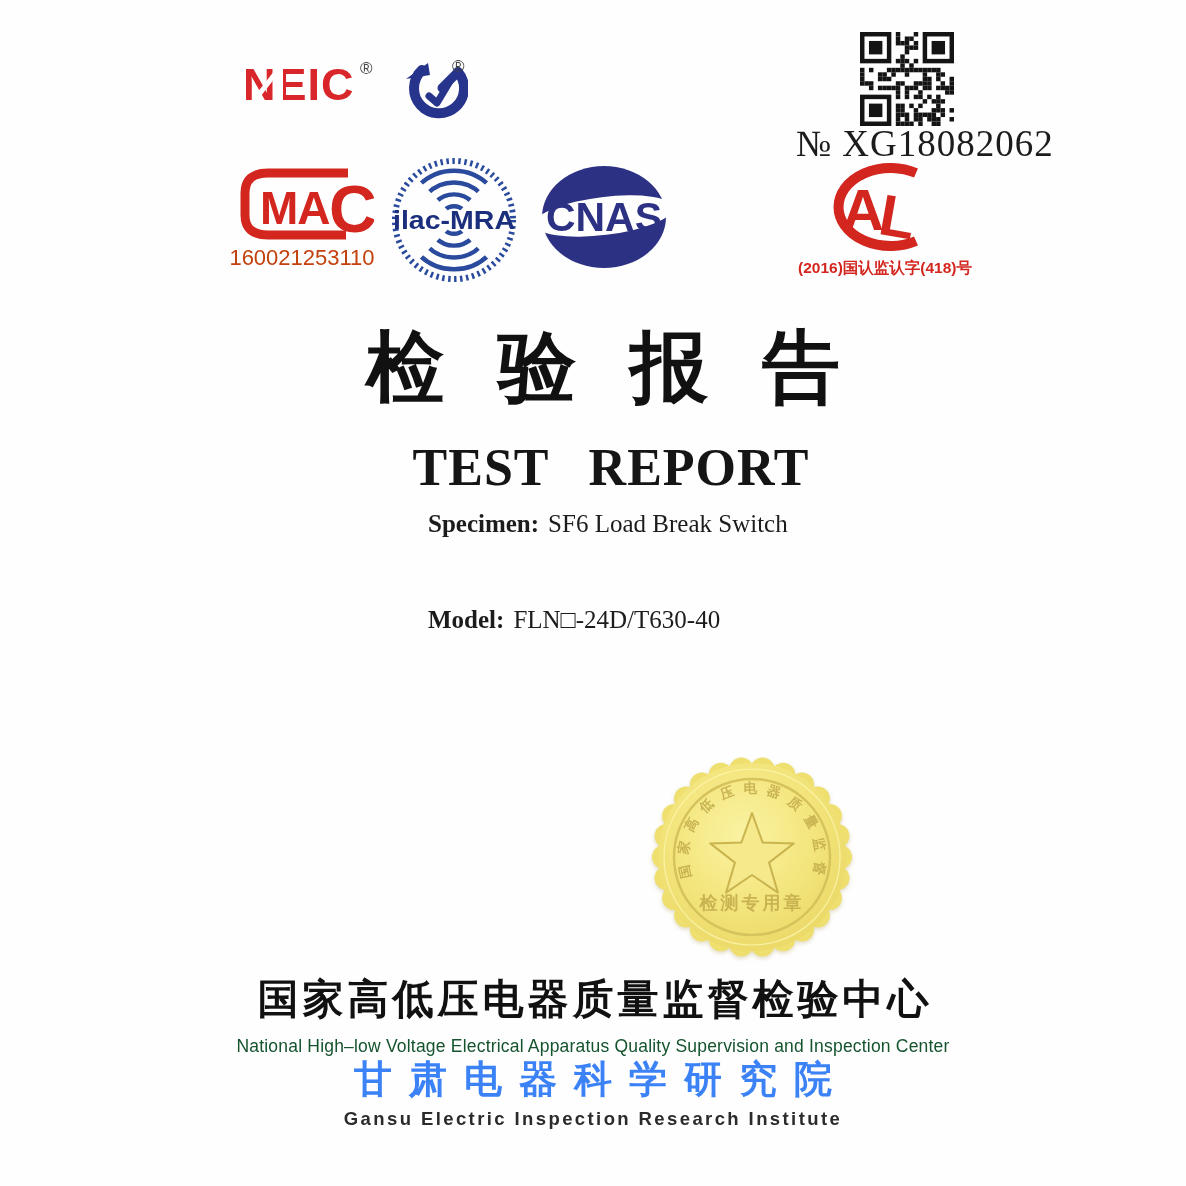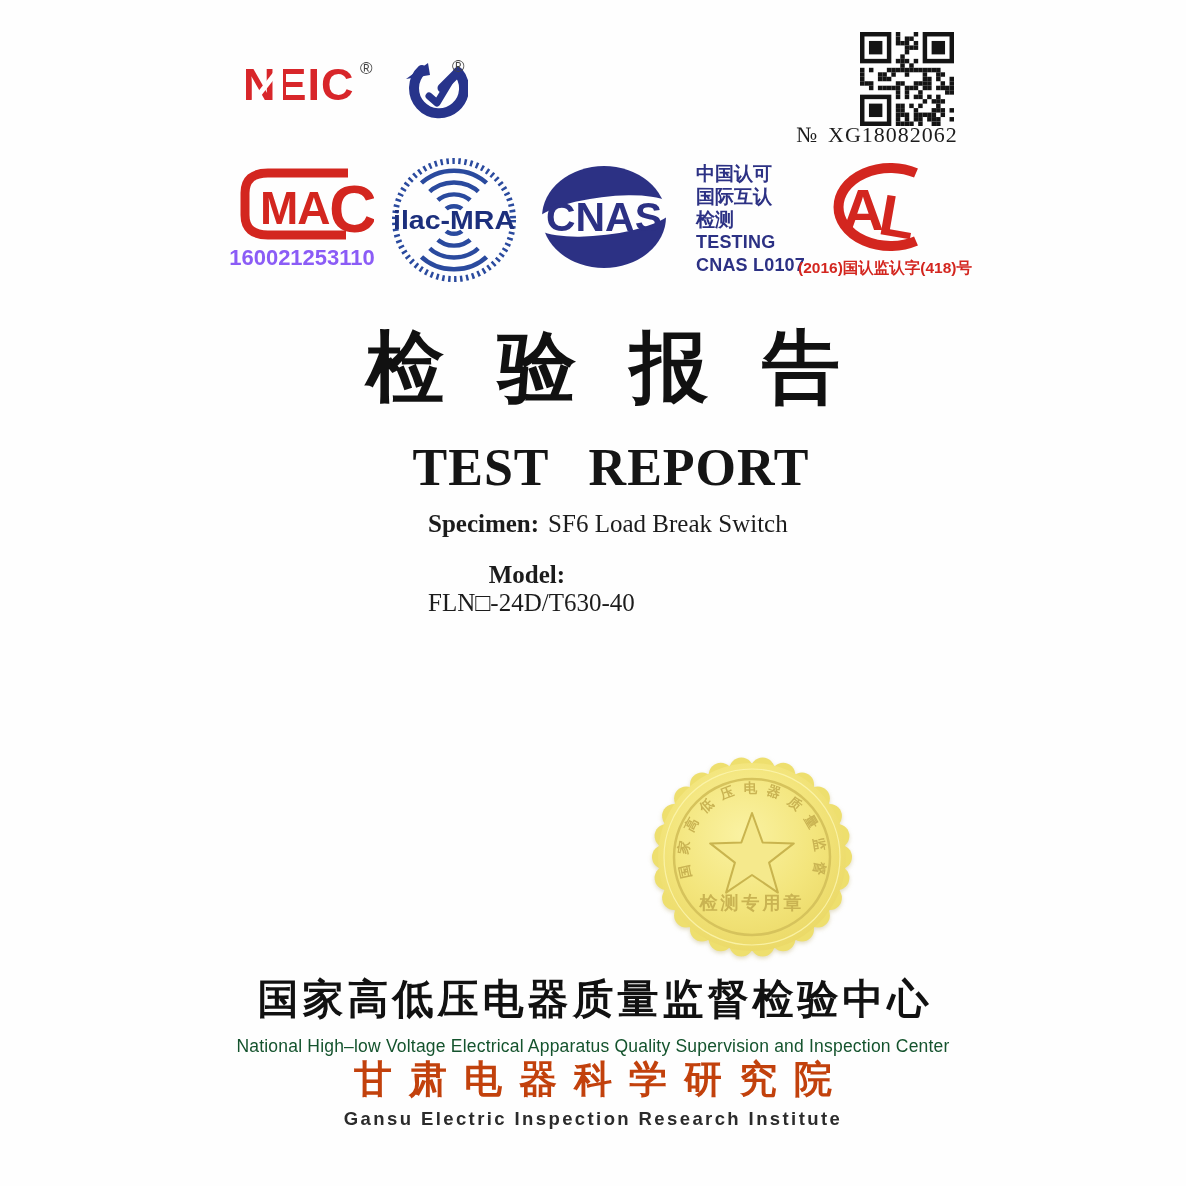--- a/index.html
+++ b/index.html
@@ -12,63 +12,63 @@
         font-weight:900;font-size:45px;color:#d8262a;letter-spacing:1px;line-height:1;}
   .neic-wrap{left:243px;top:62px;width:140px;height:50px;}
   .neic-slash{position:absolute;left:3px;top:21px;width:40px;height:5px;background:#fefefe;transform:rotate(-52deg);}
   .neic-ecut{position:absolute;left:35px;top:7px;width:5px;height:34px;background:#fefefe;}
   .regmark{font-family:"Liberation Sans","DejaVu Sans",sans-serif;font-size:17px;color:#444;line-height:1;}
   .reg1{left:360px;top:60px;}
   .reg2{left:452px;top:58px;}
 
   
   .qr{left:860px;top:32px;width:94px;height:94px;}
-  .repno{left:796px;top:122px;font-size:22px;letter-spacing:1px;white-space:nowrap;}
+  .repno{left:796px;top:122px;font-size:37px;letter-spacing:1px;white-space:nowrap;}
   .repno .sym{margin-right:10px;}
 
   
   .cma-svg{left:232px;top:160px;}
-  .cma-num{left:228px;top:245px;width:148px;text-align:center;color:#8b5cf6;
-           font-family:"Liberation Sans","DejaVu Sans",sans-serif;font-weight:bold;font-size:22px;letter-spacing:0;}
+  .cma-num{left:228px;top:245px;width:148px;text-align:center;color:#c2410c;
+           font-family:"Liberation Sans","DejaVu Sans",sans-serif;font-weight:normal;font-size:22px;letter-spacing:0;}
   .ilac-svg{left:390px;top:156px;}
   .cnas-svg{left:540px;top:164px;}
   .accr{left:696px;top:162px;font-family:"Liberation Sans","DejaVu Sans",sans-serif;
         color:#2c3184;font-weight:bold;line-height:23px;}
   .accr .cjk{font-size:19px;}
   .accr .lat{font-size:18px;letter-spacing:0.2px;}
   .cal-svg{left:812px;top:156px;}
   .cal-num{left:798px;top:258px;width:164px;text-align:right;color:#d3261f;
            font-family:"Liberation Sans","DejaVu Sans",sans-serif;font-weight:bold;font-size:15.5px;white-space:nowrap;}
 
   
   .title-cn{left:0;top:328px;width:100%;text-align:center;font-family:"Liberation Sans","DejaVu Sans",sans-serif;
             font-weight:900;font-size:78px;color:#111;letter-spacing:54px;text-indent:54px;line-height:1;margin-left:10px;}
   .title-en{left:0;top:442px;width:100%;text-align:center;font-weight:bold;font-size:52px;color:#151515;
             letter-spacing:1px;word-spacing:26px;line-height:1;margin-left:18px;}
 
   
-  .field{display:flex;align-items:center;white-space:nowrap;}
+  .field{display:flex;align-items:flex-start;white-space:nowrap;}
   .field .lb{font-weight:bold;font-size:25px;margin-right:9px;}
   .field .vl{font-size:25px;}
   .f-specimen{left:428px;top:510px;}
-  .f-model{left:428px;top:561px;flex-direction:column;}
+  .f-model{left:428px;top:606px;}
   .f-consignor{left:428px;top:660px;}
   .f-consignor .lb{margin-right:17px;}
   .f-testtype{left:417px;top:742px;}
 
   
   .seal{left:650px;top:753px;filter:drop-shadow(0 2px 2px rgba(150,130,40,.28));}
 
   
   .foot-cn1{left:0;top:978px;width:100%;text-align:center;font-family:"Liberation Sans","DejaVu Sans",sans-serif;
             font-weight:bold;font-size:41px;color:#111;letter-spacing:4px;text-indent:4px;line-height:1.05;}
   .foot-en1{left:0;top:1036px;width:100%;text-align:center;font-family:"Liberation Sans","DejaVu Sans",sans-serif;
             font-size:17.5px;color:#14532d;letter-spacing:0.2px;}
   .foot-cn2{left:0;top:1060px;width:100%;text-align:center;font-family:"Liberation Sans","DejaVu Sans",sans-serif;
-            font-weight:600;font-size:38px;color:#c2410c;letter-spacing:17px;text-indent:17px;line-height:1.05;}
+            font-weight:600;font-size:38px;color:#3b82f6;letter-spacing:17px;text-indent:17px;line-height:1.05;}
   .foot-en2{left:0;top:1108px;width:100%;text-align:center;font-family:"Liberation Sans","DejaVu Sans",sans-serif;
             font-weight:600;font-size:18.5px;color:#2b2b2b;letter-spacing:2.4px;}
 </style>
 </head>
 <body>
 
 <div class="page">
 
   <div class="abs neic-wrap">
     <div class="neic" style="position:static">NEIC</div>
@@ -251,27 +251,20 @@
     </g>
     <text x="65" y="74" text-anchor="middle" font-family="Liberation Sans, DejaVu Sans, sans-serif" font-size="27" font-weight="800" fill="#1c2f7c" textLength="124" lengthAdjust="spacingAndGlyphs">ilac-MRA</text>
   </svg>
 
   <svg class="abs cnas-svg" width="130" height="106" viewBox="0 0 130 106">
     <ellipse cx="64" cy="53" rx="62" ry="51" fill="#2c3184"></ellipse>
     <ellipse cx="64" cy="52" rx="70" ry="19" fill="#fefefe" transform="rotate(-7 64 52)"></ellipse>
     <text x="64" y="67" text-anchor="middle" font-family="Liberation Sans, DejaVu Sans, sans-serif" font-size="41" font-weight="900" fill="#2c3184" textLength="116" lengthAdjust="spacingAndGlyphs">CNAS</text>
   </svg>
 
-  <div class="abs accr">
-    <div class="cjk">中国认可</div>
-    <div class="cjk">国际互认</div>
-    <div class="cjk">检测</div>
-    <div class="lat">TESTING</div>
-    <div class="lat">CNAS L0107</div>
-  </div>
 
   <svg class="abs cal-svg" width="132" height="102" viewBox="0 0 132 102">
     <path d="M104,17 A52,39 0 1 0 104,85" fill="none" stroke="#d3261f" stroke-width="10"></path>
     <text x="30" y="74" font-family="Liberation Sans, DejaVu Sans, sans-serif" font-size="58" font-weight="900" fill="#d3261f">A</text>
     <text x="68" y="80" font-family="Liberation Sans, DejaVu Sans, sans-serif" font-size="58" font-weight="900" fill="#d3261f" transform="rotate(10 80 60)">L</text>
   </svg>
   <div class="abs cal-num">(2016)国认监认字(418)号</div>
 
   <div class="abs title-cn">检验报告</div>
   <div class="abs title-en">TEST REPORT</div>

